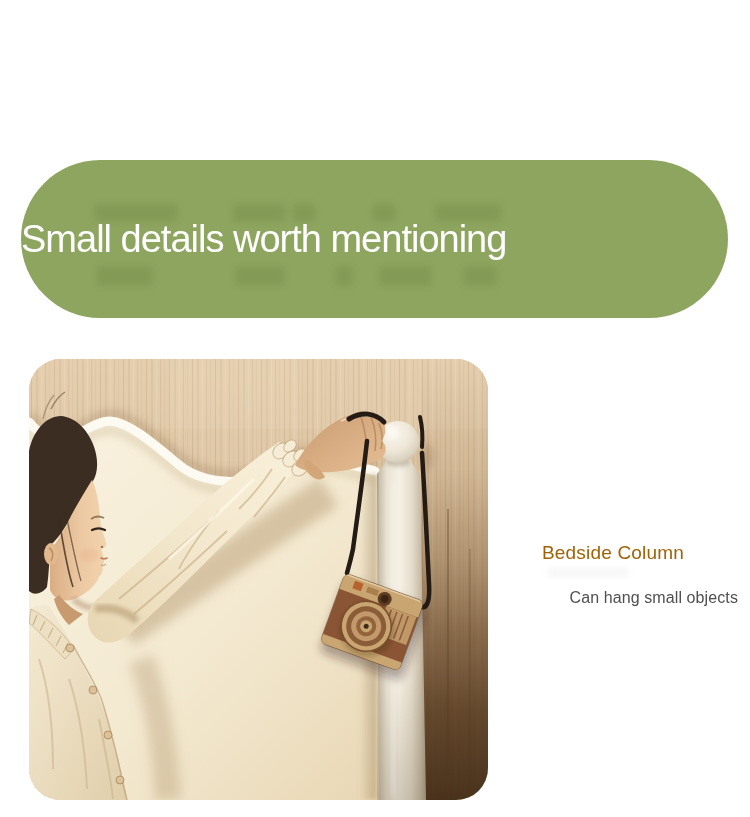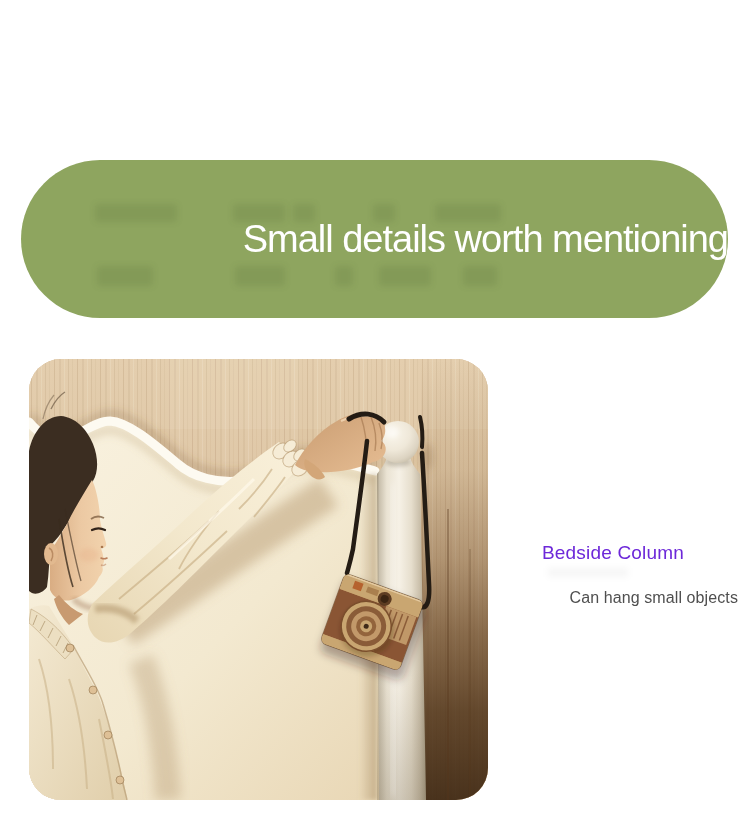--- a/index.html
+++ b/index.html
@@ -4,40 +4,40 @@
 <style>
   html,body { margin:0; padding:0; background:#ffffff; }
   .page {
     position:relative; width:750px; height:817px; overflow:hidden;
     background:#ffffff; font-family:"Liberation Sans", sans-serif;
   }
   
   .banner {
     position:absolute; left:21px; top:160px; width:707px; height:158px;
     border-radius:79px; background:#8EA55F;
-    display:flex; align-items:center; justify-content:flex-end; overflow:hidden;
+    display:flex; align-items:center; justify-content:flex-start; overflow:hidden;
   }
   .banner-text {
     color:#ffffff; font-size:38px; letter-spacing:-1px; font-weight:400;
     position:relative; z-index:2; white-space:nowrap;
   }
   .ghost {
     position:absolute; background:rgba(40,60,18,0.10);
     filter:blur(3px); border-radius:3px; z-index:1;
   }
   
   .photo {
     position:absolute; left:29px; top:359px; width:459px; height:441px;
     border-radius:32px; overflow:hidden; background:#d8bd99;
   }
   .photo svg { display:block; width:459px; height:441px; }
   
   .caption-title {
     position:absolute; left:488px; top:543px; width:250px; text-align:center;
-    font-size:19px; color:#6d28d9; letter-spacing:0.2px; line-height:1.1;
+    font-size:19px; color:#a16207; letter-spacing:0.2px; line-height:1.1;
   }
   .caption-sub {
     position:absolute; left:488px; top:589px; width:250px; text-align:right;
     font-size:16px; color:#4f4f4f; letter-spacing:0.1px; line-height:1.1;
   }
   .smudge {
     position:absolute; left:548px; top:568px; width:80px; height:9px;
     background:rgba(0,0,0,0.035); filter:blur(3px);
   }
 </style>

